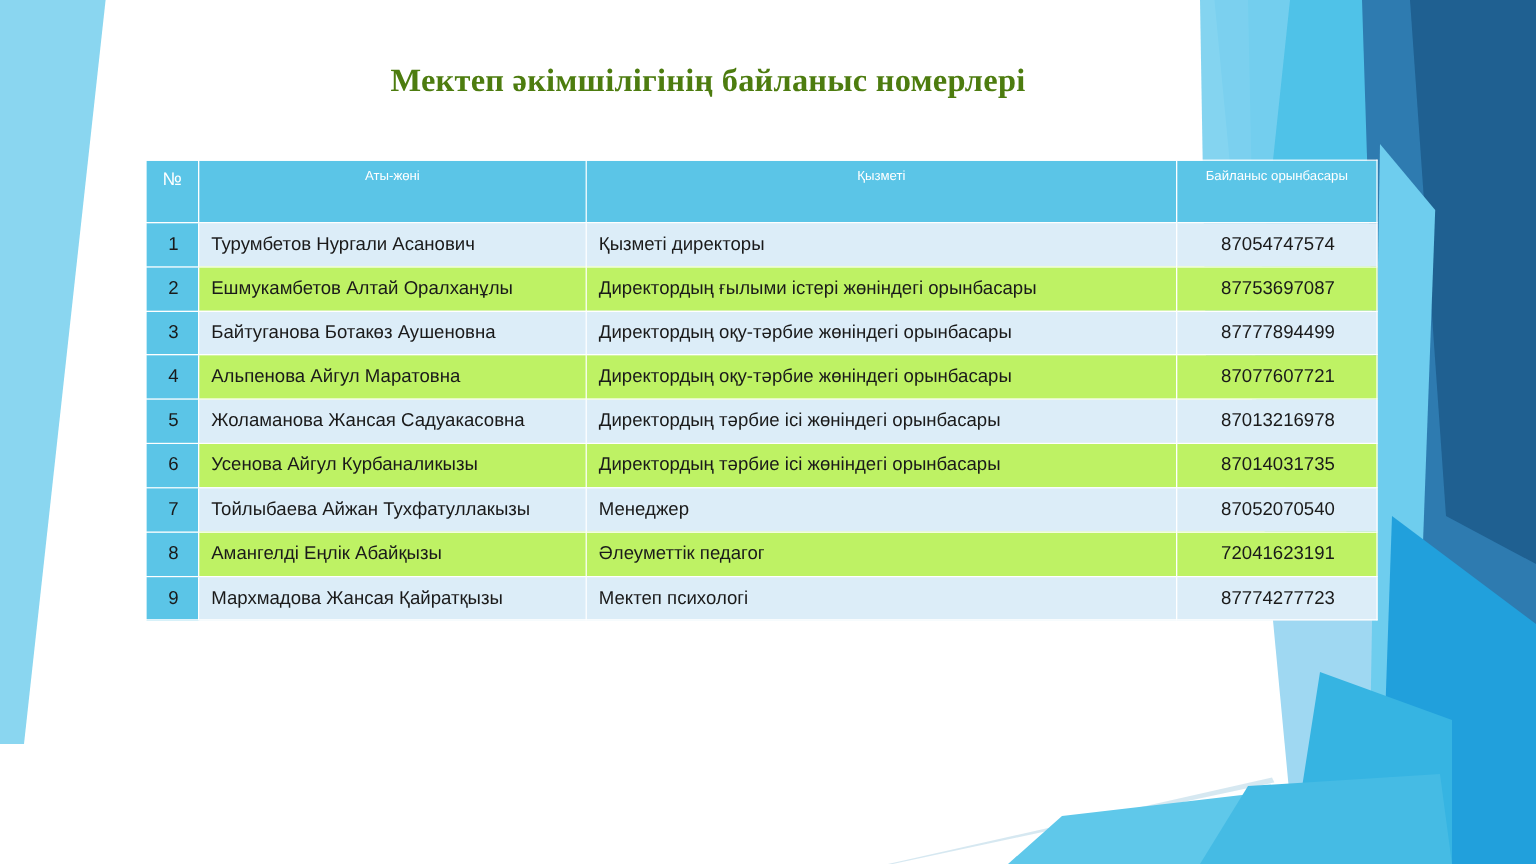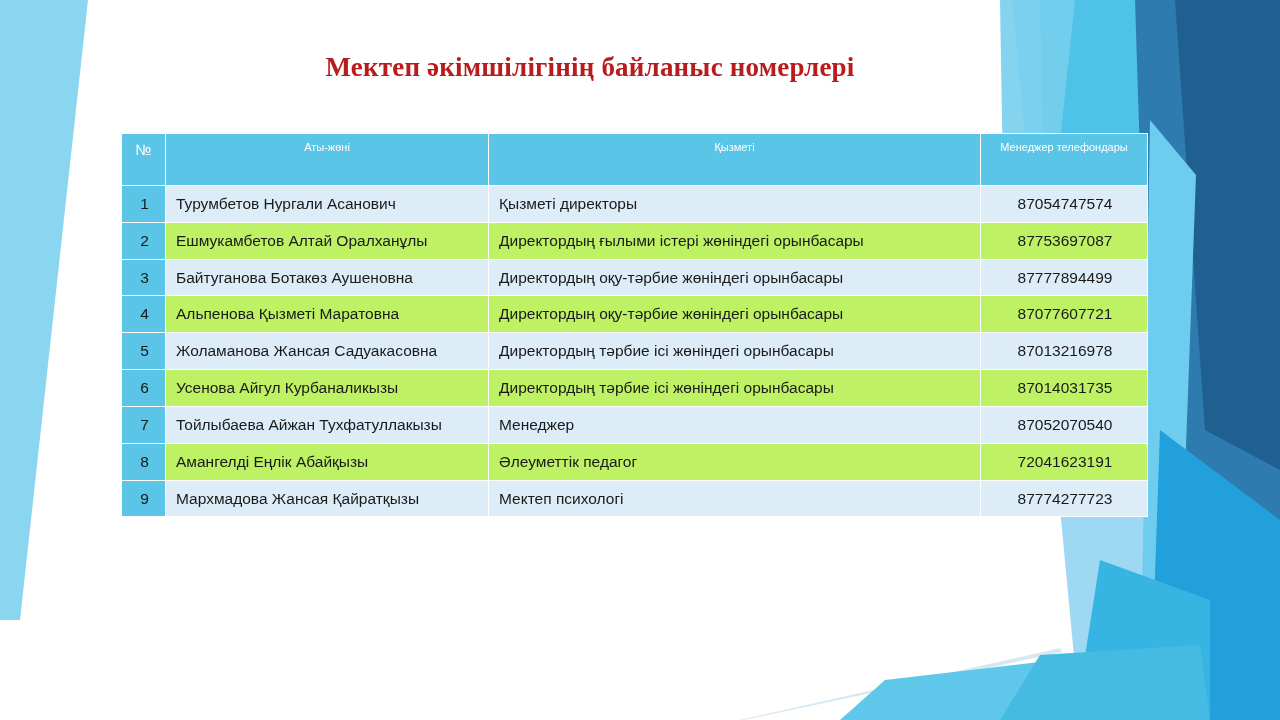--- a/index.html
+++ b/index.html
@@ -32,21 +32,21 @@
   .page-title {
     position:absolute;
     top:52px;
     left:0;
     width:1180px;
     text-align:center;
     font-family:"Liberation Serif", serif;
     font-weight:bold;
     font-size:27px;
     letter-spacing:0.2px;
-    color:#b91c1c;
+    color:#4d7c0f;
     white-space:nowrap;
   }
 
   .table-wrap {
     position:absolute;
     left:121px;
     top:133px;
     width:1026px;
   }
 
@@ -143,21 +143,21 @@
         <col class="c-num">
           <col class="c-name">
           <col class="c-role">
           <col class="c-phone">
       </colgroup>
       <thead>
         <tr>
           <th class="th-num">№</th>
           <th class="th-name">Аты-жөні</th>
           <th class="th-role">Қызметі</th>
-          <th class="th-phone">Менеджер телефондары</th>
+          <th class="th-phone">Байланыс орынбасары</th>
         </tr>
       </thead>
       <tbody id="contacts-body">
           <tr class="band-a">
             <td class="num">1</td>
             <td class="name">Турумбетов Нургали Асанович</td>
             <td class="role">Қызметі директоры</td>
             <td class="phone">87054747574</td>
           </tr>
           <tr class="band-b">
@@ -167,21 +167,21 @@
             <td class="phone">87753697087</td>
           </tr>
           <tr class="band-a">
             <td class="num">3</td>
             <td class="name">Байтуганова Ботакөз Аушеновна</td>
             <td class="role">Директордың оқу-тәрбие жөніндегі орынбасары</td>
             <td class="phone">87777894499</td>
           </tr>
           <tr class="band-b">
             <td class="num">4</td>
-            <td class="name">Альпенова Қызметі Маратовна</td>
+            <td class="name">Альпенова Айгул Маратовна</td>
             <td class="role">Директордың оқу-тәрбие жөніндегі орынбасары</td>
             <td class="phone">87077607721</td>
           </tr>
           <tr class="band-a">
             <td class="num">5</td>
             <td class="name">Жоламанова Жансая Садуакасовна</td>
             <td class="role">Директордың тәрбие ісі жөніндегі орынбасары</td>
             <td class="phone">87013216978</td>
           </tr>
           <tr class="band-b">

